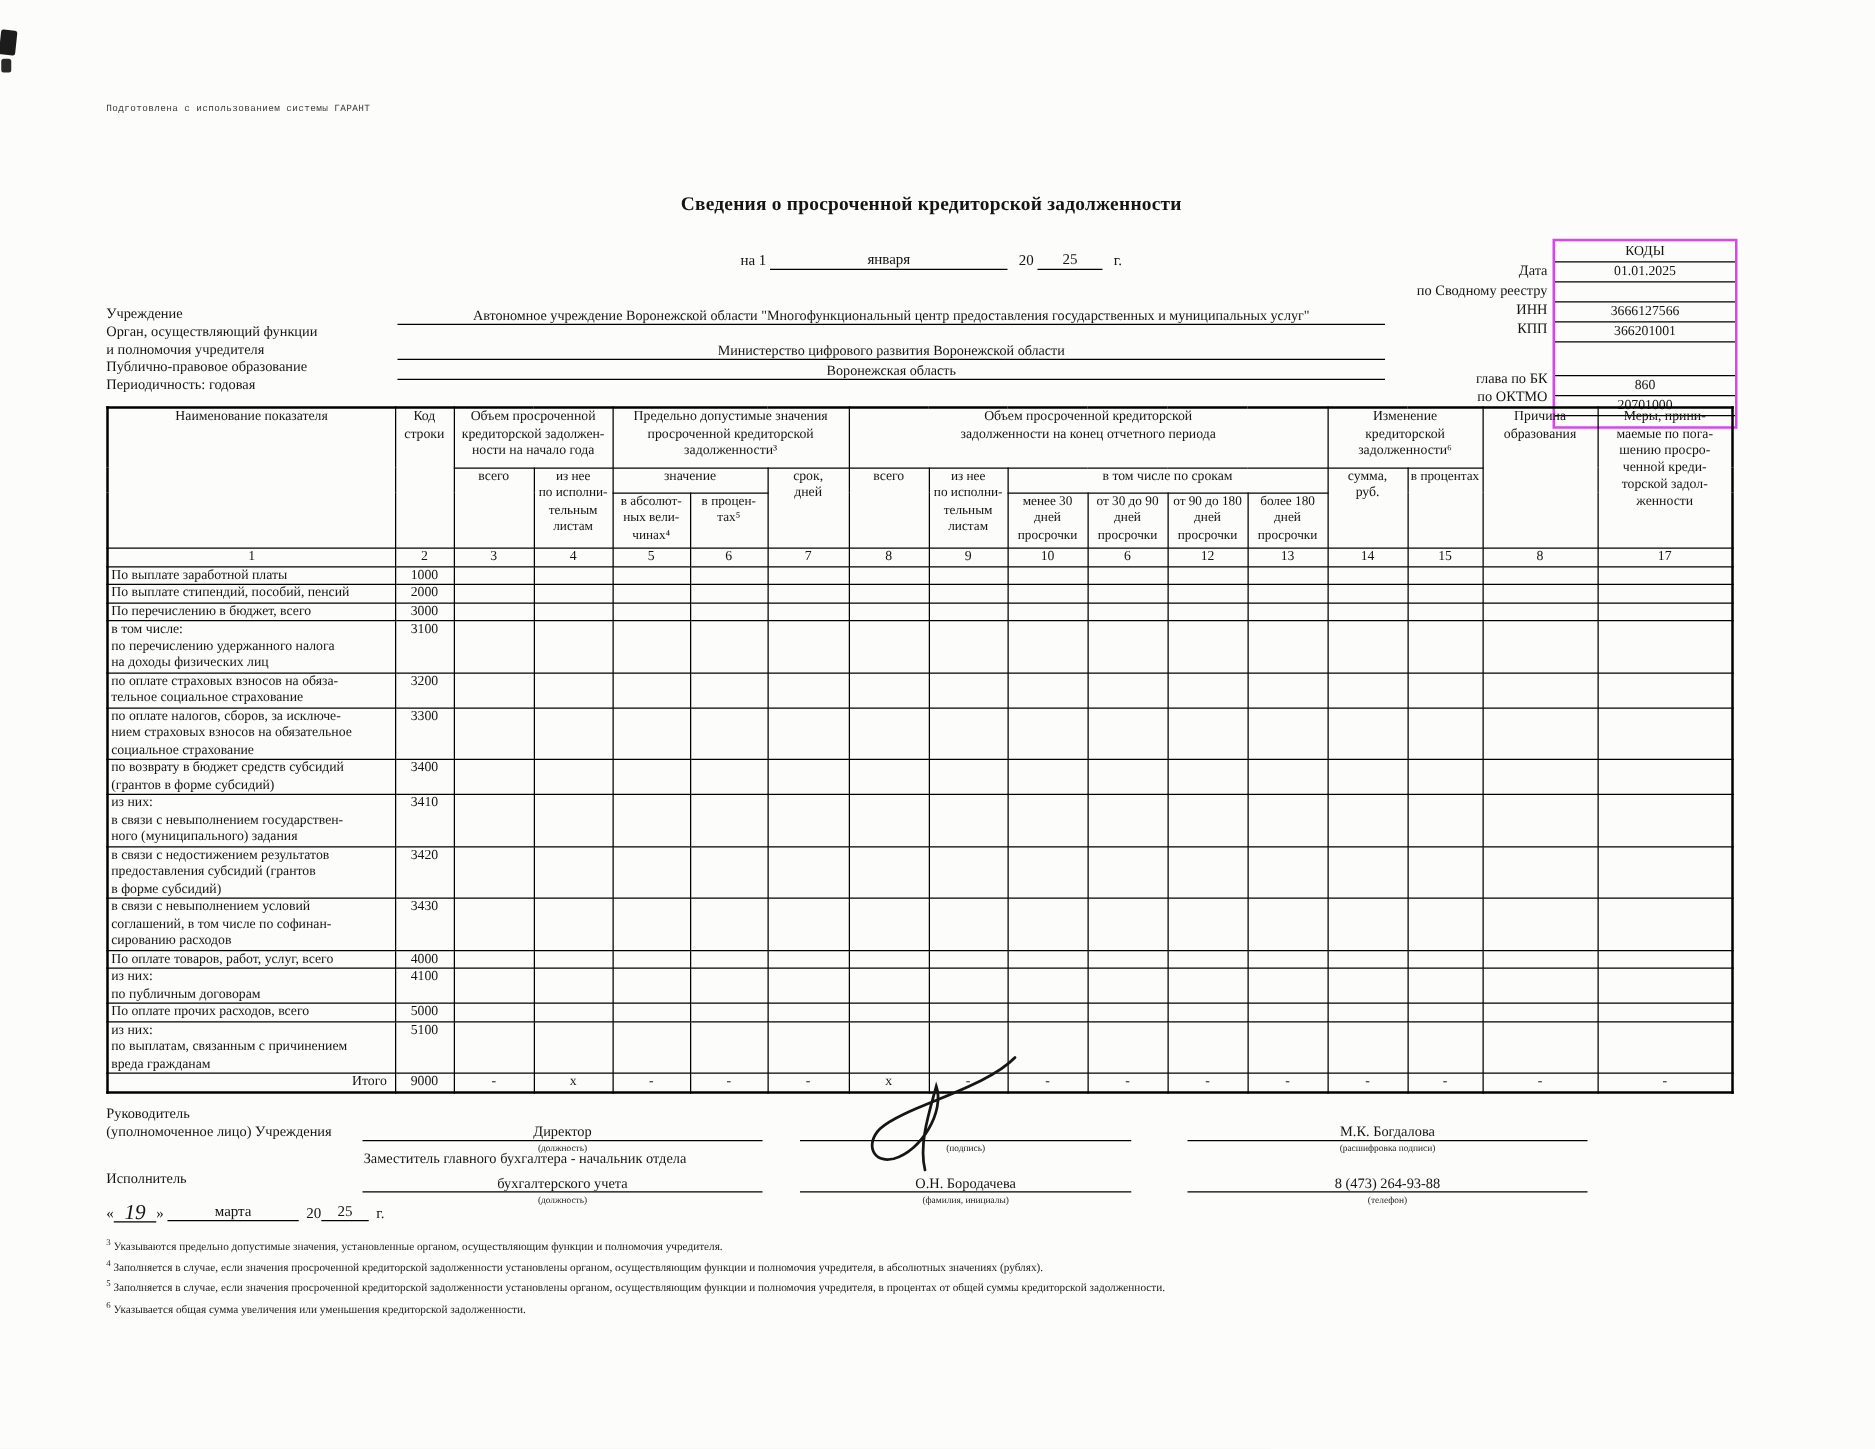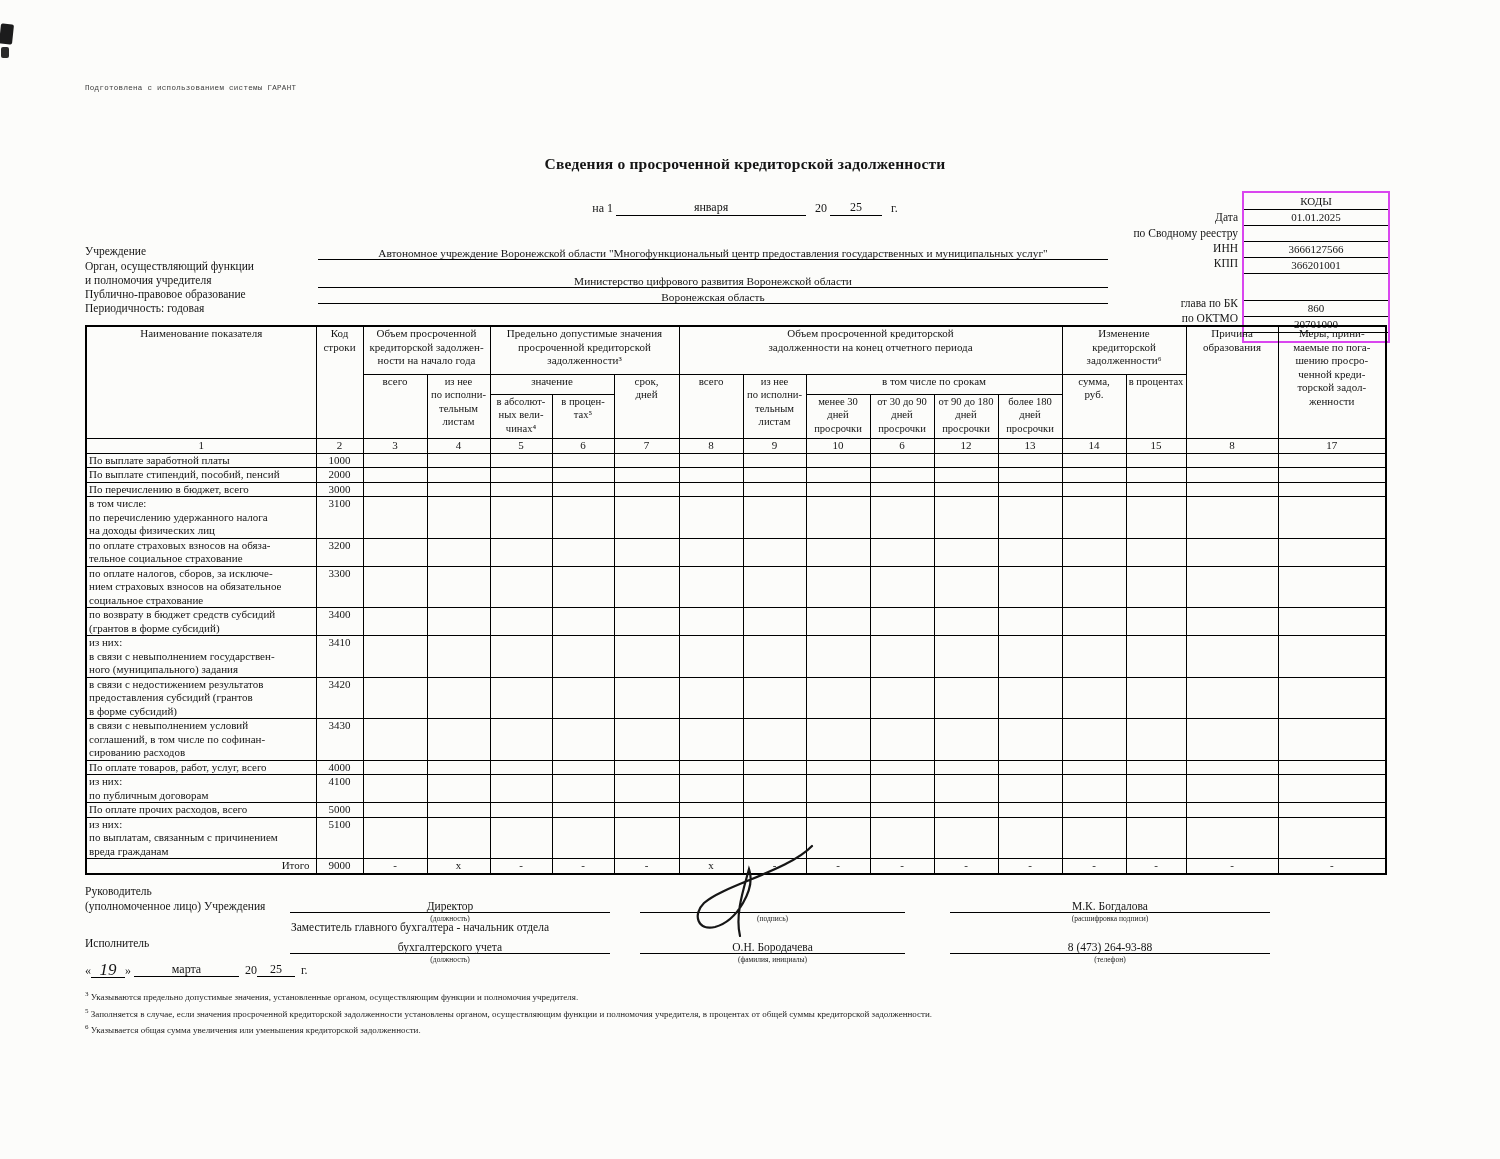--- a/index.html
+++ b/index.html
@@ -564,17 +564,18 @@
 
   <div class="sig-label" style="left:85px;top:962px;font-size:12px;" data-name="execution-date-line">
     <span data-name="date-open-quote">«</span><span class="uline u-day" data-name="handwritten-day">19</span><span data-name="date-close-quote">»</span>
     <span class="uline u-month2" data-name="execution-month">марта</span>&nbsp;
     <span data-name="execution-year-prefix">20</span><span class="uline" style="width:38px;" data-name="execution-year">25</span>&nbsp;
     <span data-name="execution-date-suffix">г.</span>
   </div>
 
   <div class="footnotes" data-name="footnotes">
     <div data-name="footnote"><sup data-name="footnote-marker">3</sup> <span data-name="footnote-text">Указываются предельно допустимые значения, установленные органом, осуществляющим функции и полномочия учредителя.</span></div>
+    <div data-name="footnote"><sup data-name="footnote-marker">4</sup> <span data-name="footnote-text">Заполняется в случае, если значения просроченной кредиторской задолженности установлены органом, осуществляющим функции и полномочия учредителя, в абсолютных значениях (рублях).</span></div>
     <div data-name="footnote"><sup data-name="footnote-marker">5</sup> <span data-name="footnote-text">Заполняется в случае, если значения просроченной кредиторской задолженности установлены органом, осуществляющим функции и полномочия учредителя, в процентах от общей суммы кредиторской задолженности.</span></div>
     <div data-name="footnote"><sup data-name="footnote-marker">6</sup> <span data-name="footnote-text">Указывается общая сумма увеличения или уменьшения кредиторской задолженности.</span></div>
   </div>
 
 </div>
 
 </body></html>

